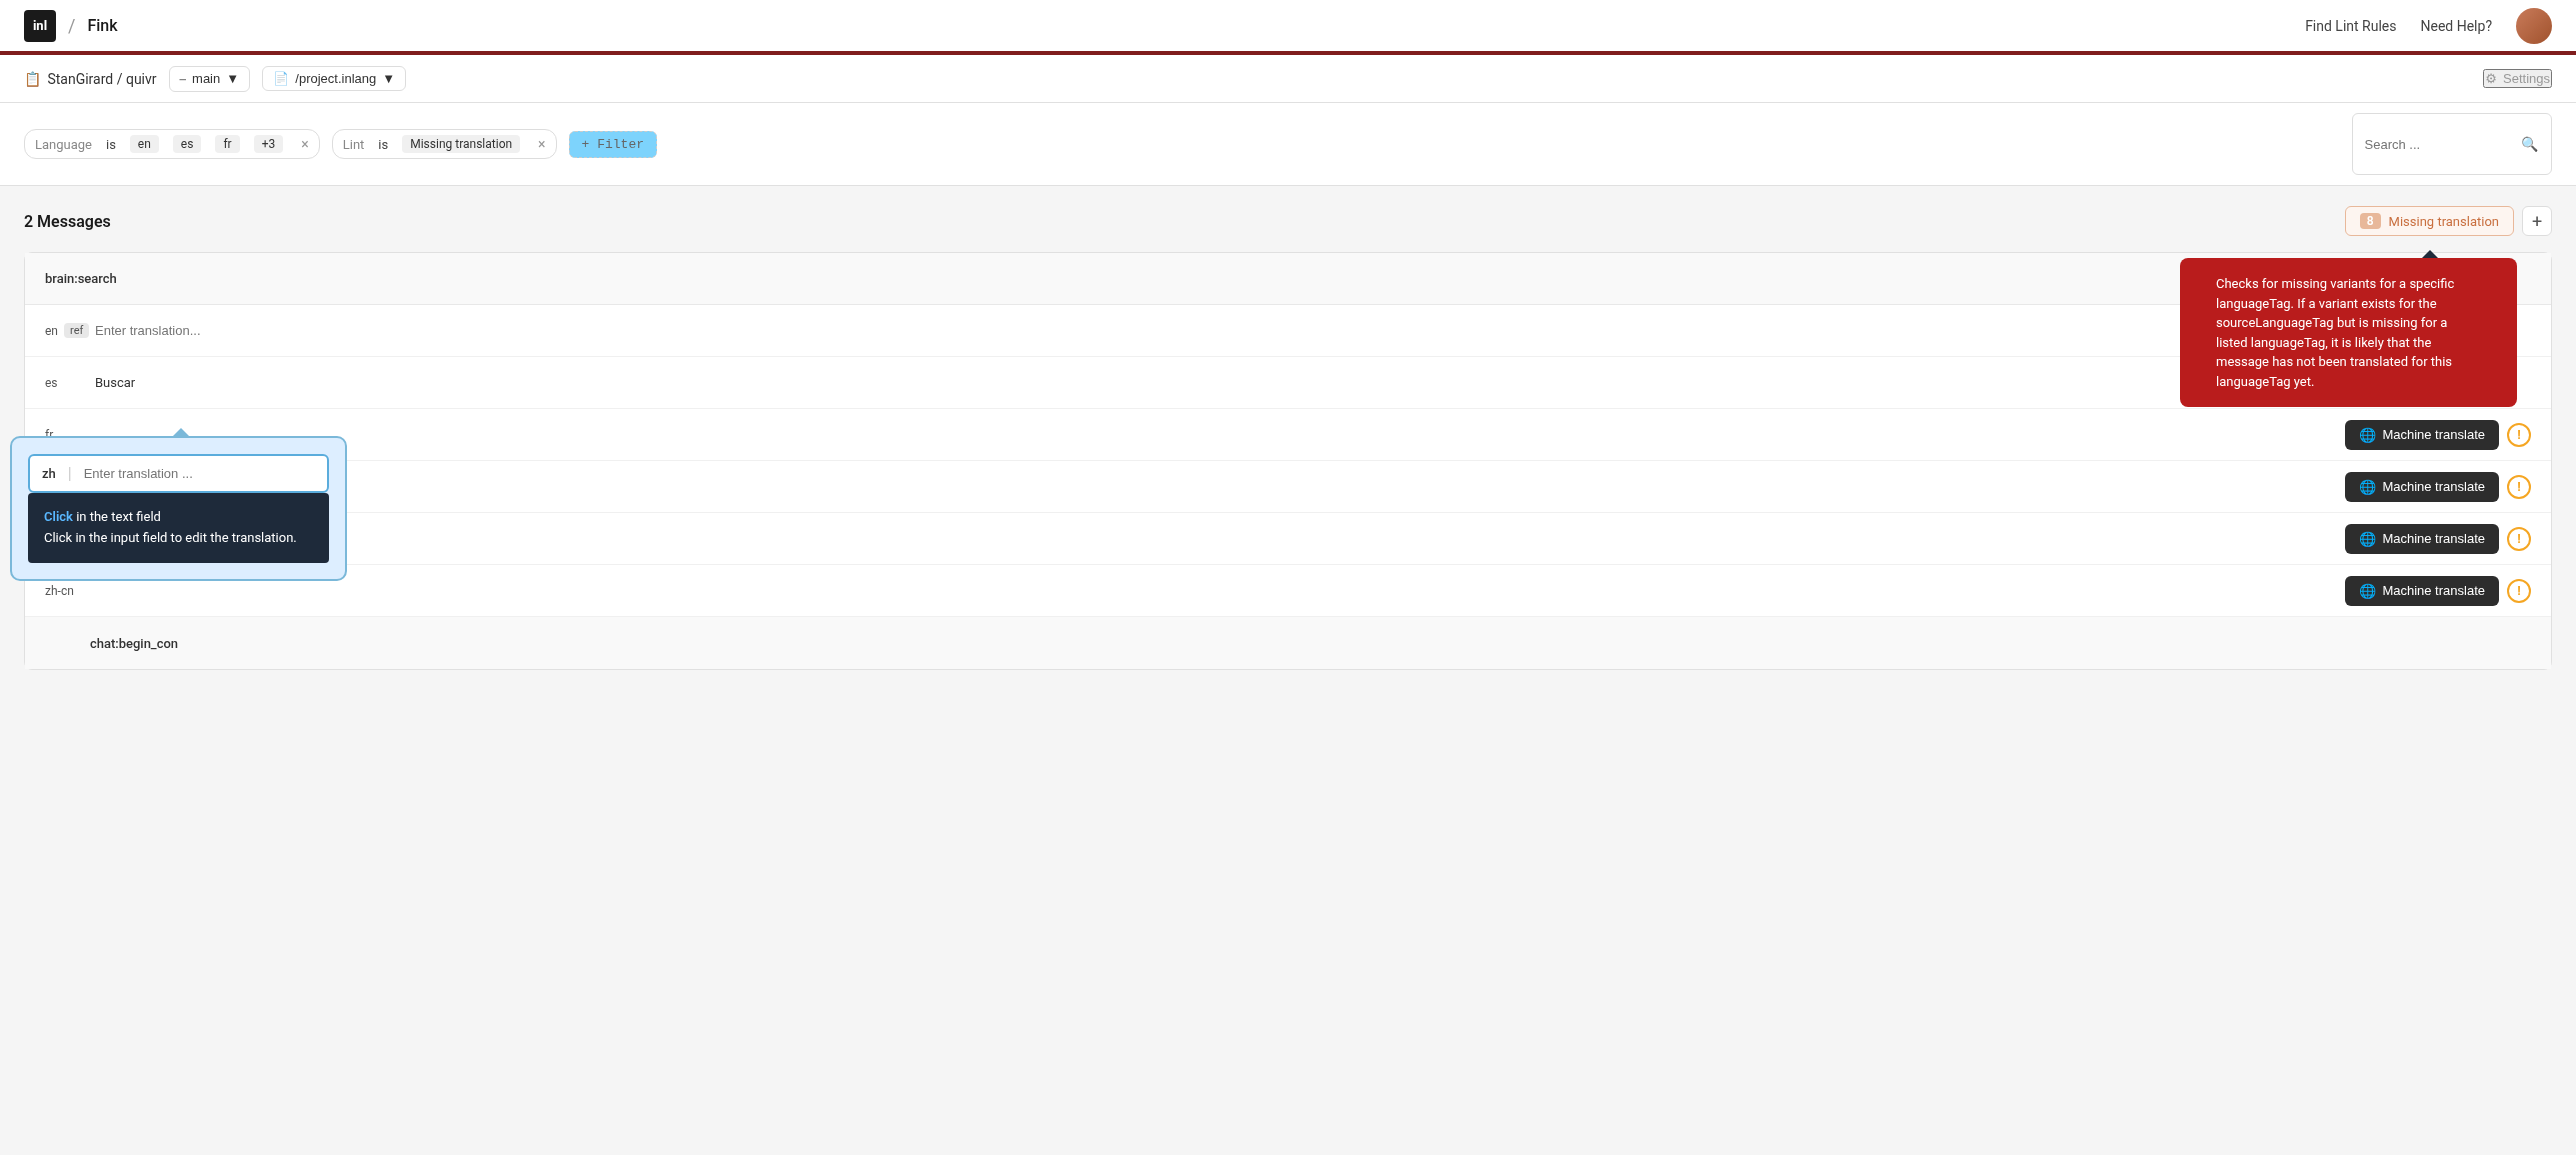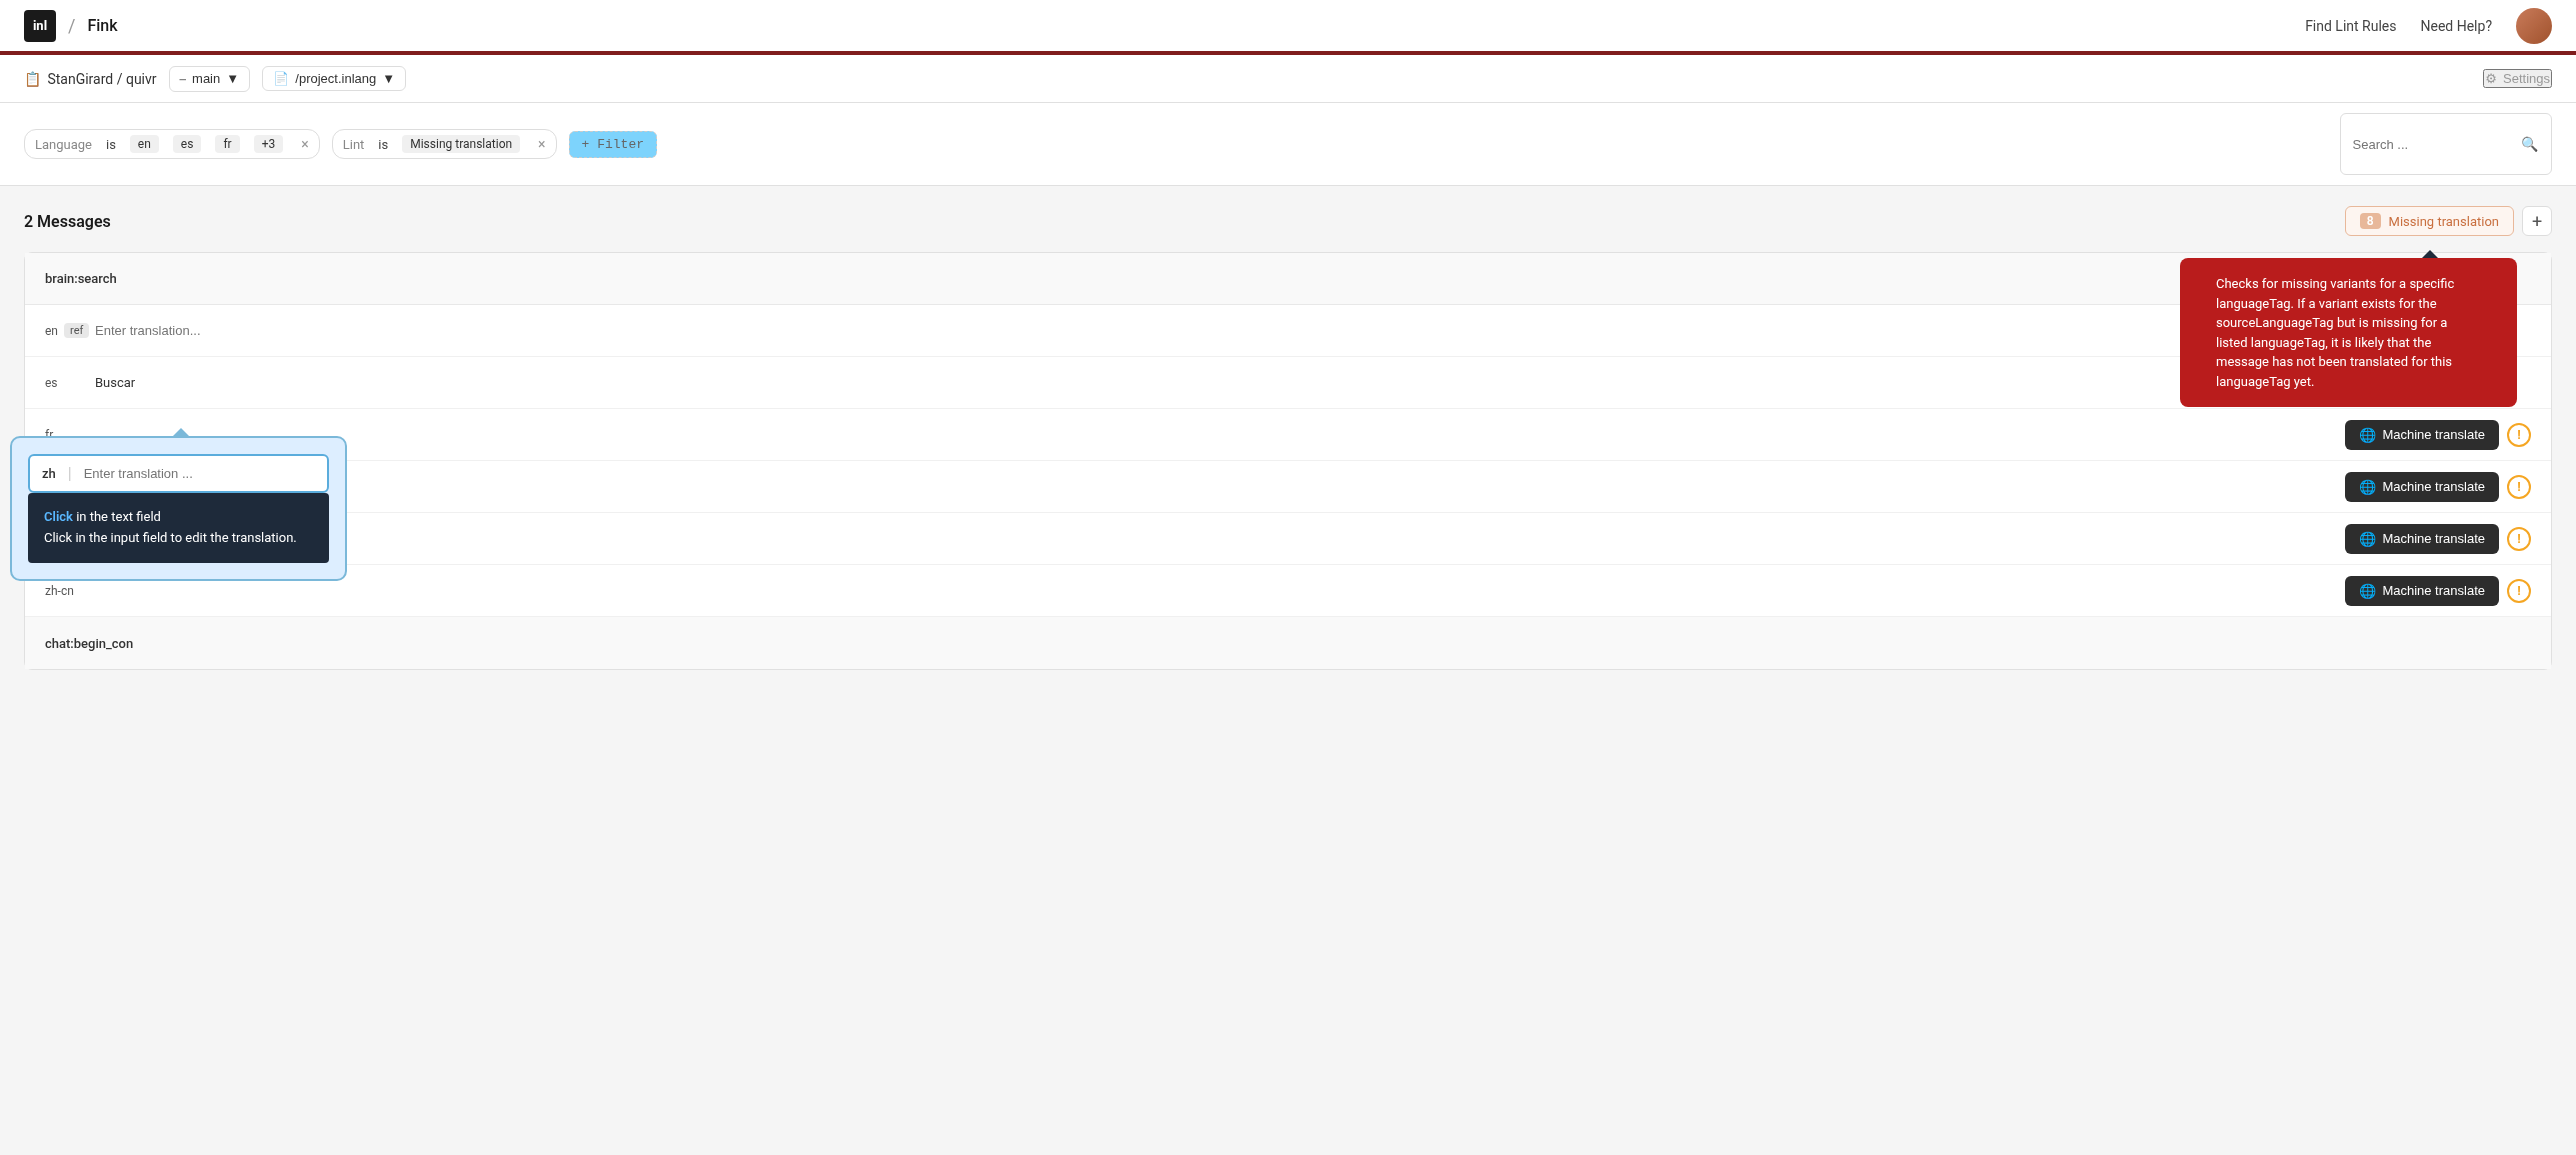--- a/index.html
+++ b/index.html
@@ -63,21 +63,21 @@
     .filter-close { color: #999; cursor: pointer; font-size: 14px; margin-left: 4px; }
     .add-filter-btn {
       display: flex; align-items: center; gap: 4px;
       border: 1px dashed #ccc; border-radius: 6px;
       padding: 5px 12px; cursor: pointer; background: #7dd3fc;
       color: #666; font-size: 13px; font-family: Liberation Mono, monospace;
     }
     .search-box {
       margin-left: auto; display: flex; align-items: center;
       border: 1px solid #ddd; border-radius: 6px;
-      padding: 22px 12px; background: #fff; gap: 20px;
+      padding: 22px 12px; background: #fff; gap: 8px;
       min-width: 198px;
     }
     .search-input {
       border: none; outline: none; font-size: 13px;
       color: #999; background: transparent; width: 149px;
     }
 
     
     .main-content { padding: 20px 24px; }
     .messages-header {
@@ -345,21 +345,21 @@
       <span class="translation-text" style="flex:1;"></span>
       <div class="row-actions">
         <button class="machine-translate-btn">
           <span style="font-size:14px;">🌐</span>
           <span>Machine translate</span>
         </button>
         <div class="warning-icon">!</div>
       </div>
     </div>
 
-    <div class="message-row" style="background:#f9f9f9;">
+    <div class="message-row" style="background:#f9f9f9;text-align:center;">
       <span class="row-id">chat:begin_con</span>
     </div>
 
   </div>
 
   <div class="zh-tooltip">
     <div class="zh-arrow"></div>
     <div class="zh-input-row">
       <span class="zh-tag">zh</span>
       <span style="color:#ccc; font-size:16px; margin: 0 4px;">|</span>

